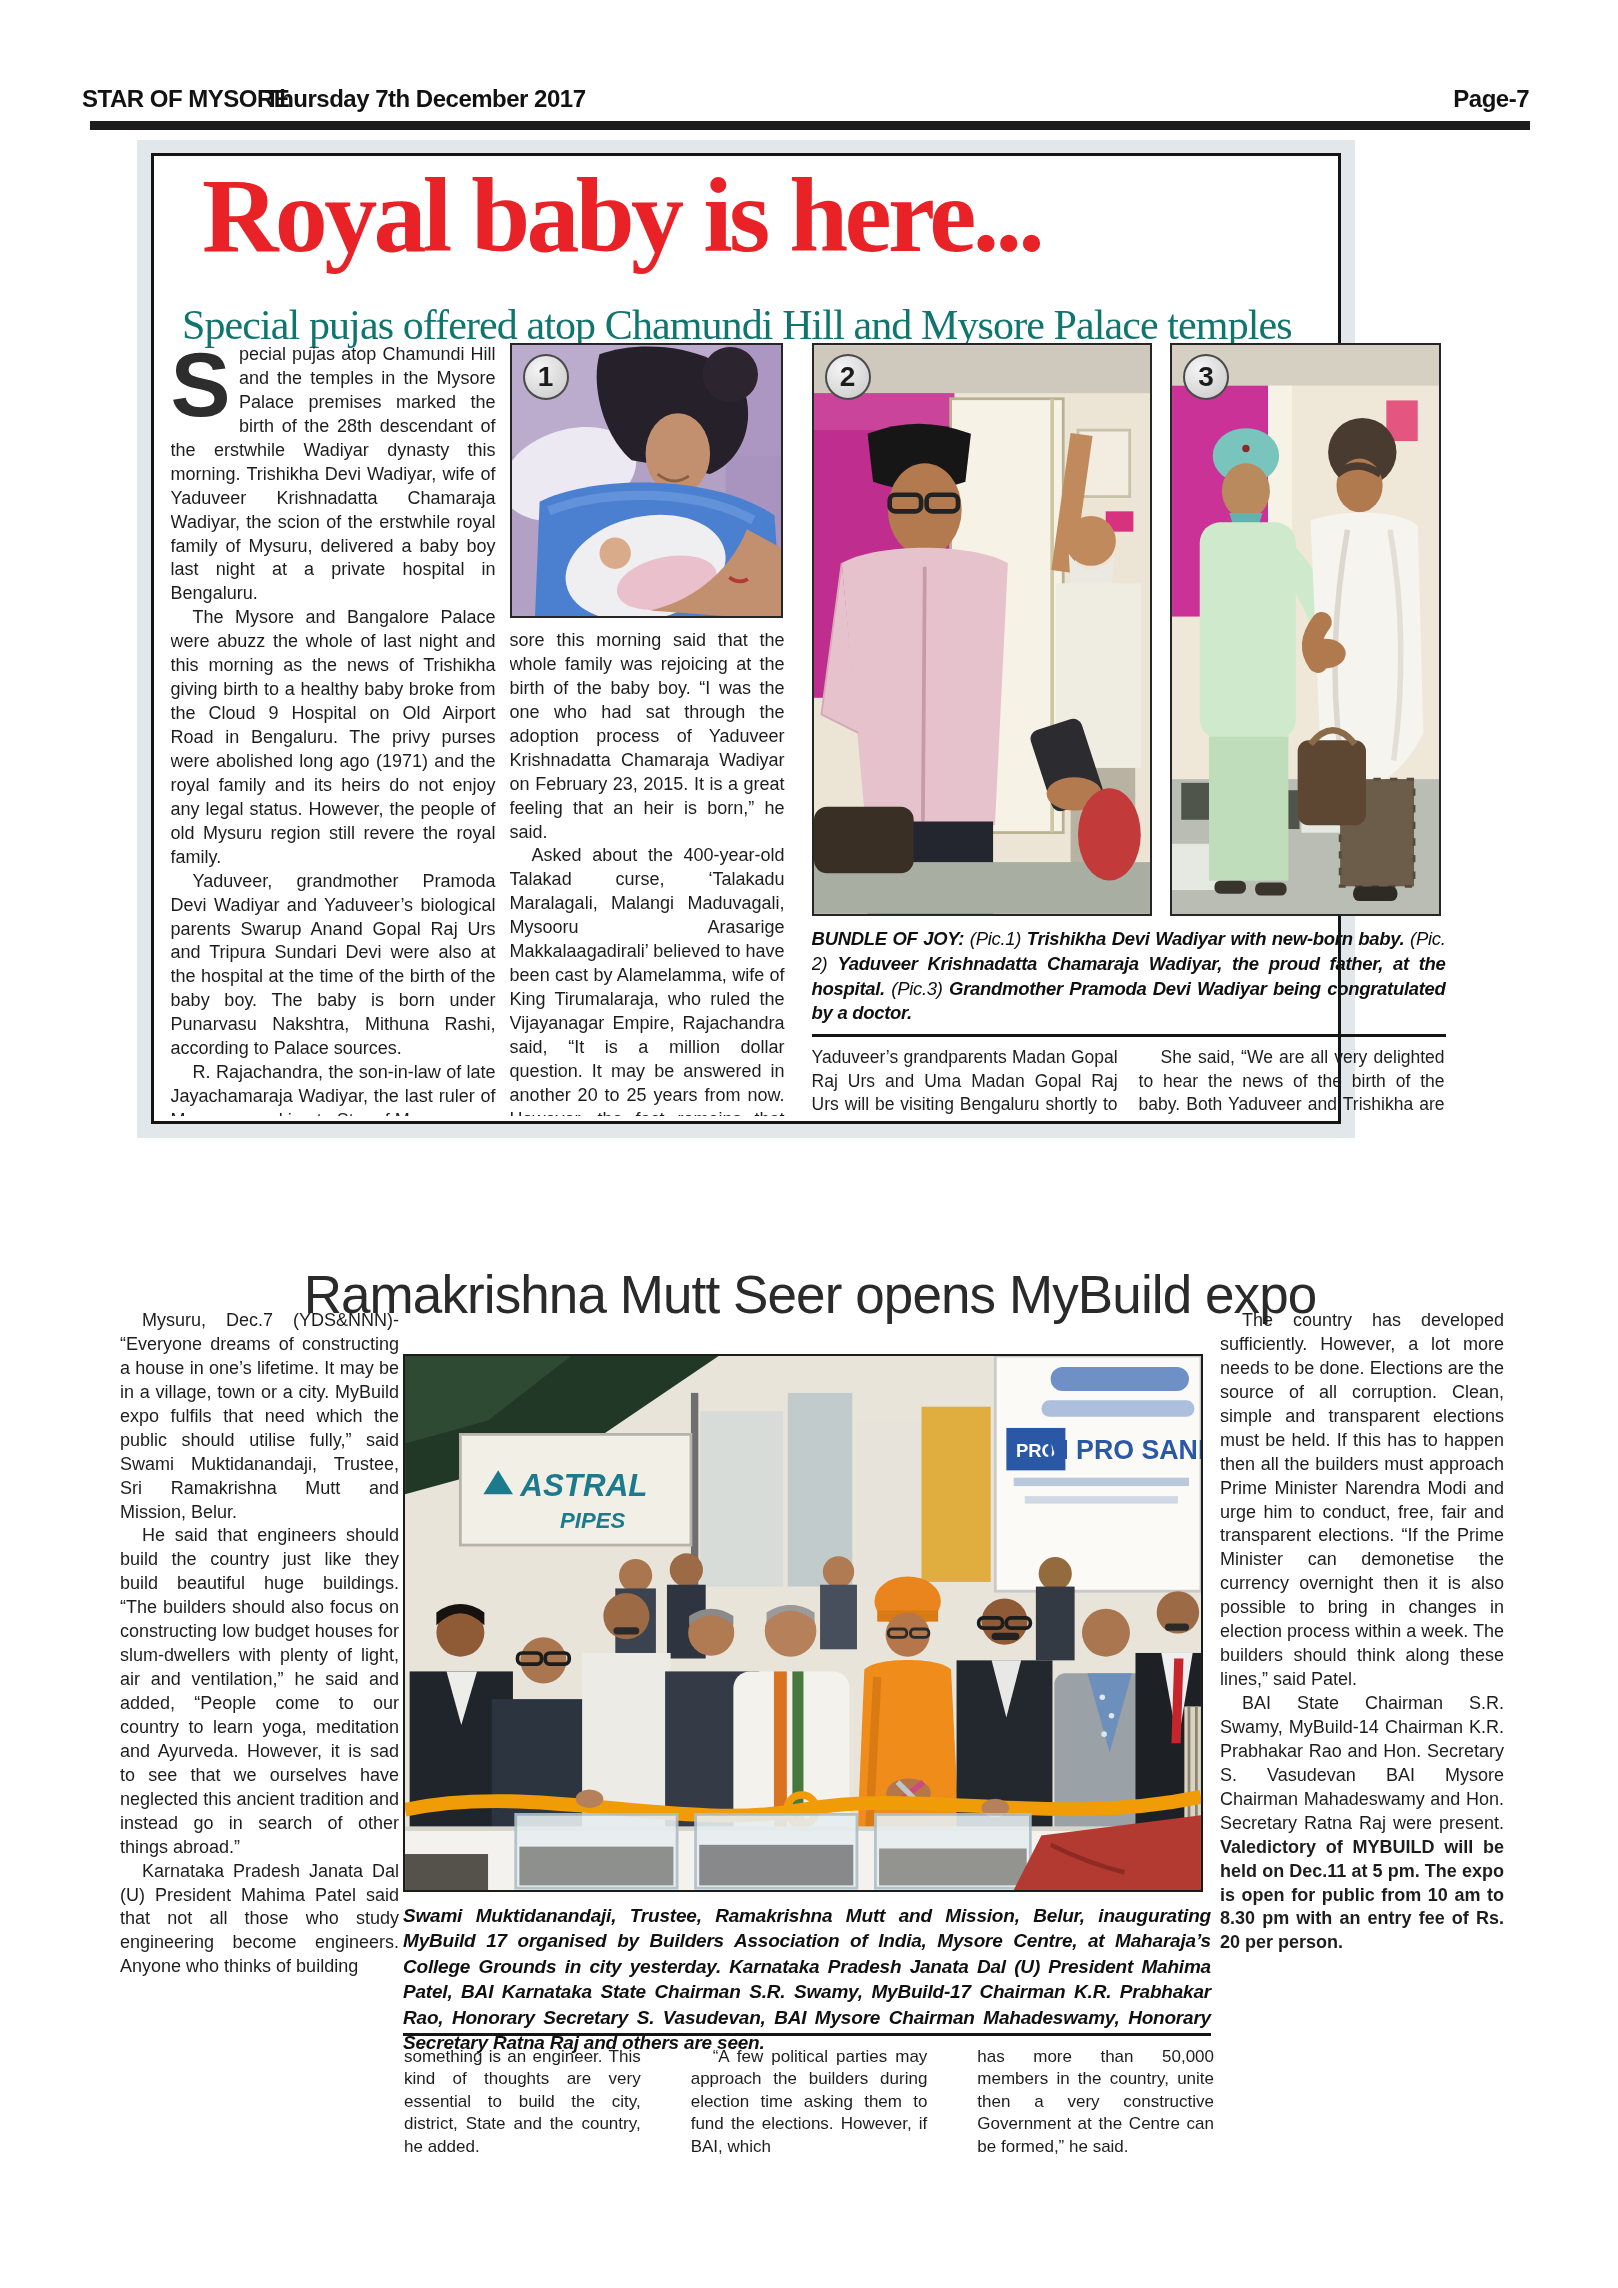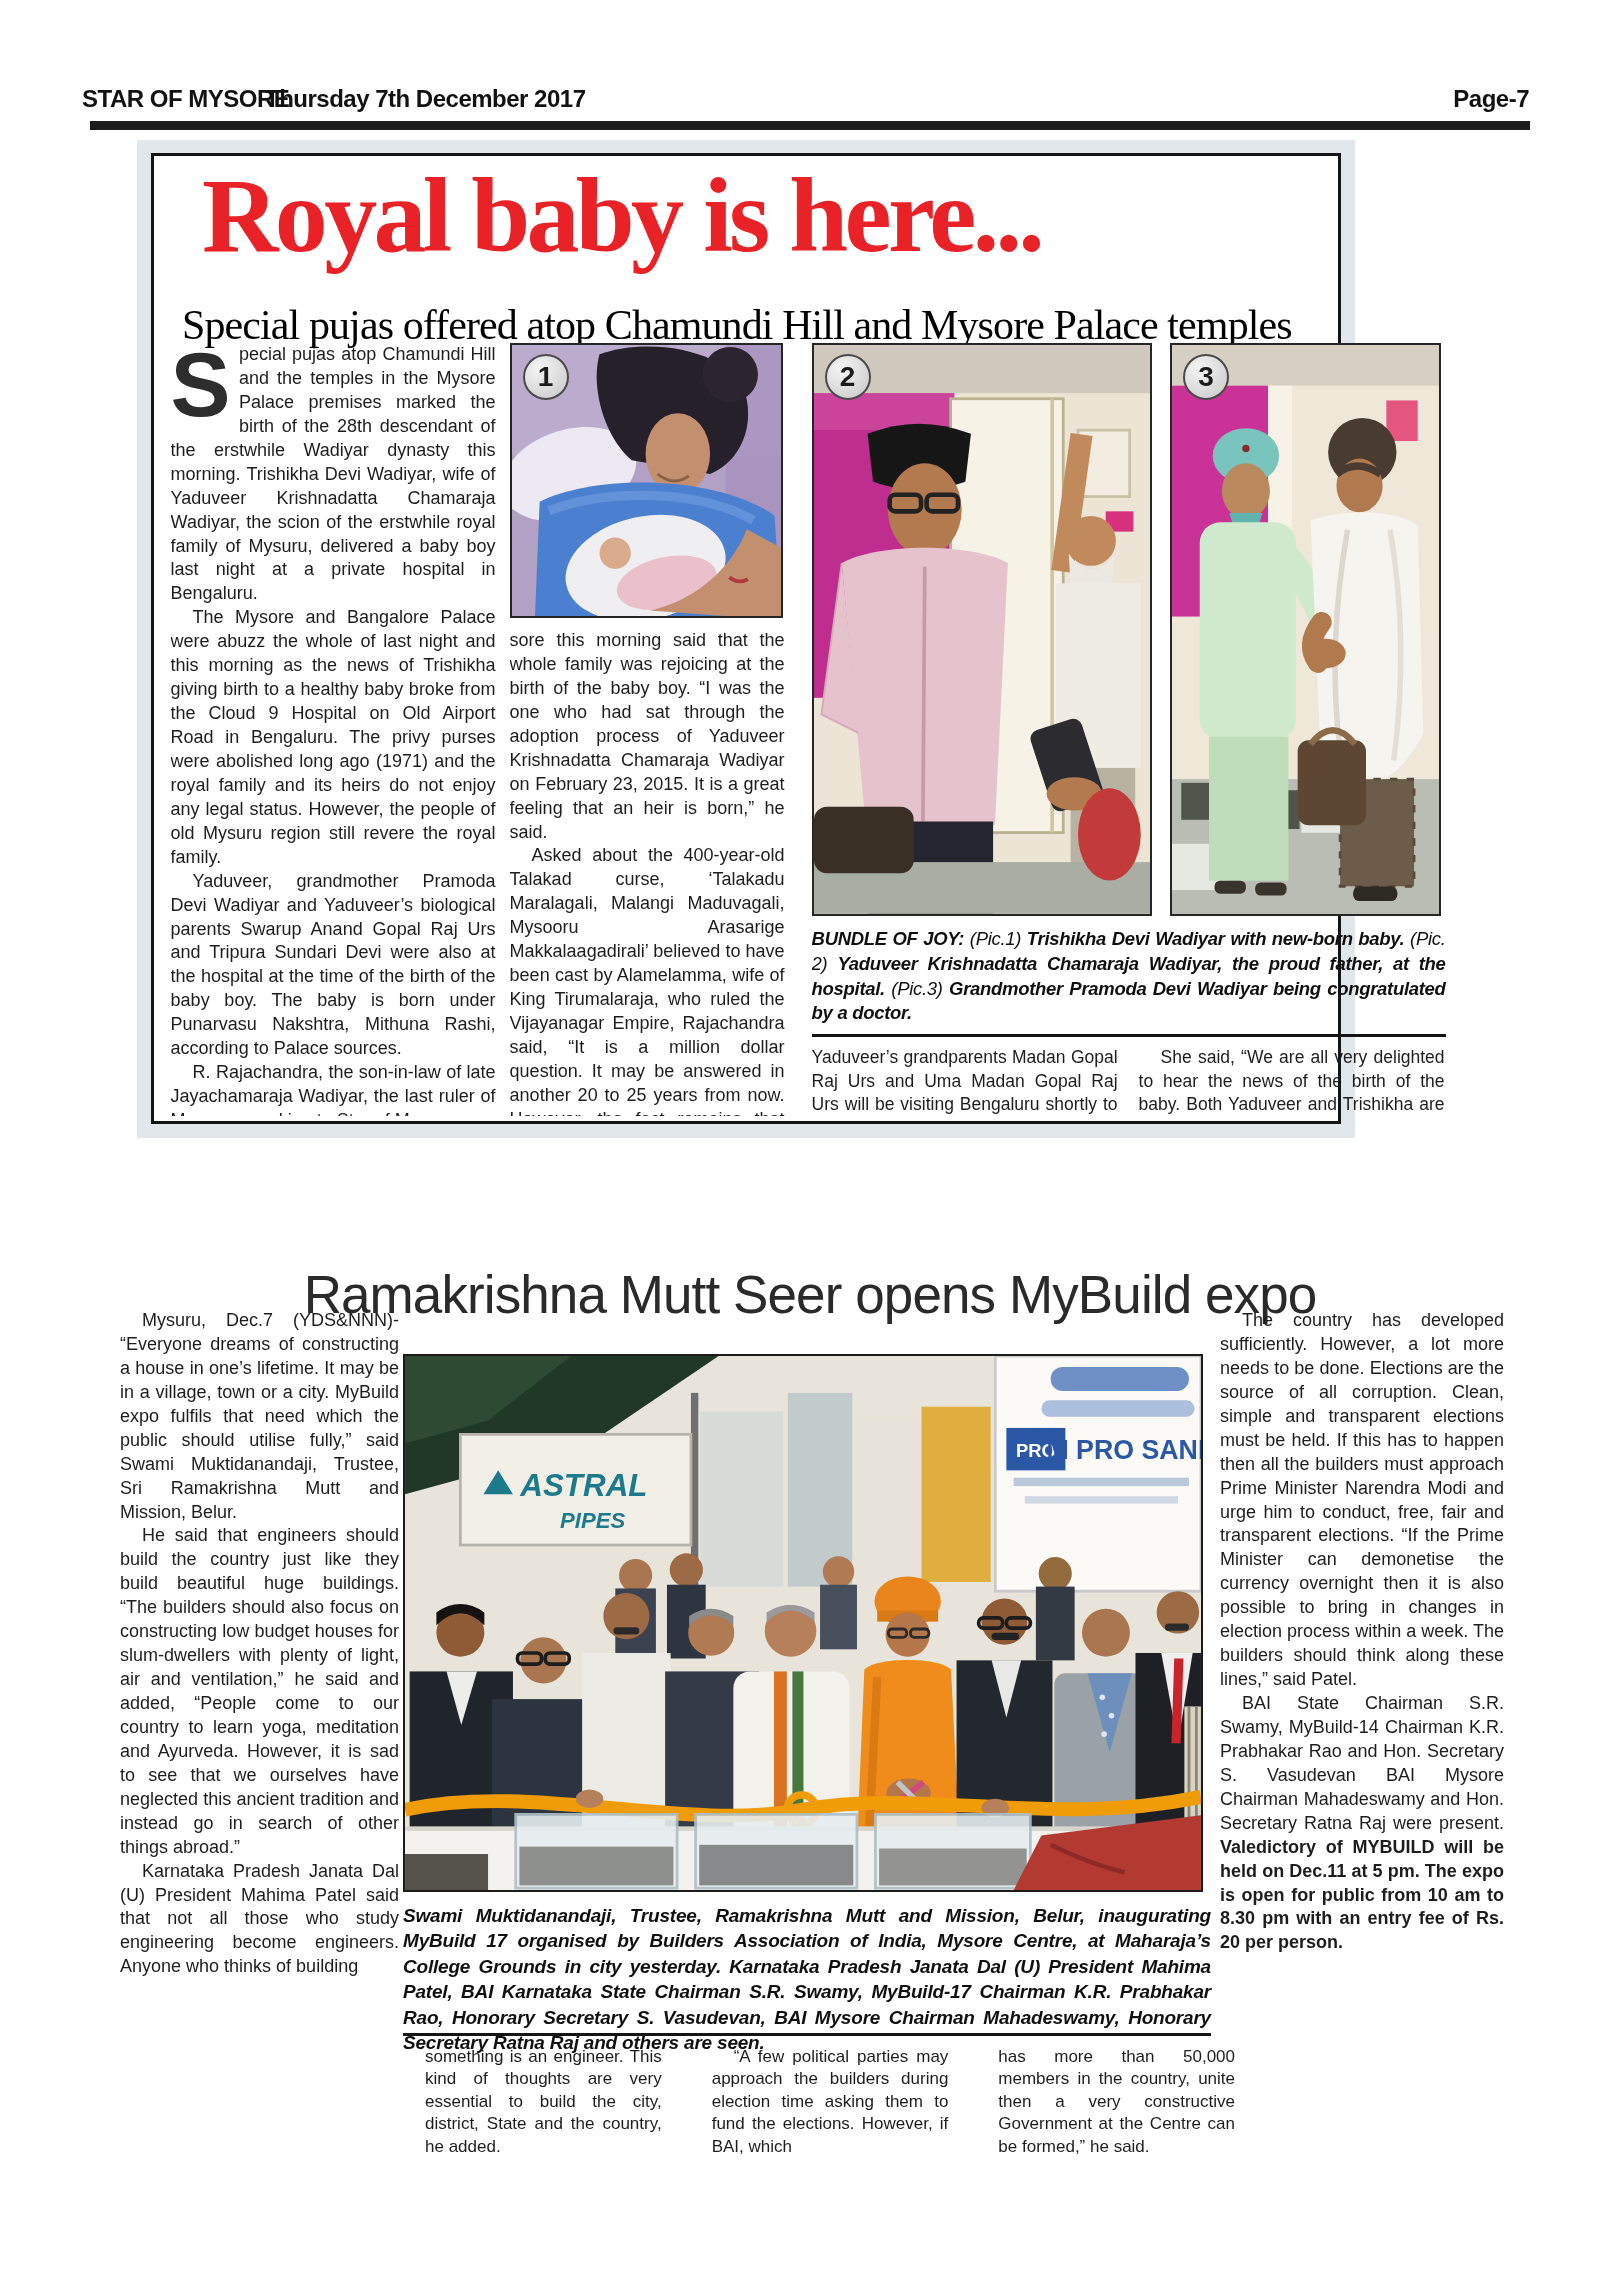--- a/index.html
+++ b/index.html
@@ -14,21 +14,21 @@
   .mh-rule{position:absolute;top:121px;left:90px;width:1440px;height:9.2px;background:#1c1c1c;}
 
   
   .a1-band{position:absolute;left:137px;top:140px;width:1218px;height:998px;background:#e2e7ec;}
   .a1-box{position:absolute;left:14px;top:13px;right:14px;bottom:14px;background:#fff;
           border:3.7px solid #141414;}
   .a1-headline{position:absolute;top:1.8px;left:48px;margin:0;
                font-family:"Liberation Serif",serif;font-weight:bold;font-size:106px;line-height:1.1;
                color:#e92227;letter-spacing:-3.7px;white-space:nowrap;}
   .a1-subhead{position:absolute;top:148px;left:28px;margin:0;font-family:"Liberation Serif",serif;
-              font-weight:normal;font-size:42px;line-height:1;color:#000000;letter-spacing:-0.9px;white-space:nowrap;}
+              font-weight:normal;font-size:42px;line-height:1;color:#0f766e;letter-spacing:-0.9px;white-space:nowrap;}
   .a1-cols{position:absolute;top:187px;left:16.6px;right:11px;bottom:5.5px;}
   .a1-col1{position:absolute;left:0;top:0;width:325px;height:100%;overflow:hidden;}
   .a1-col2{position:absolute;left:339px;top:0;width:275px;height:100%;overflow:hidden;}
   .a1-col3{position:absolute;left:641px;top:0;width:634px;height:100%;overflow:hidden;}
 
   .jp{margin:0;text-align:justify;font-size:18px;line-height:1.33;color:#1d1d1d;}
   .ind{text-indent:22px;}
   .dropcap{float:left;font-weight:700;font-size:90px;line-height:0.78;color:#2d2d2d;margin:6.5px 8.3px 0 0;}
 
   .ph{position:relative;border:2.8px solid #262626;background:#cfc9bd;box-sizing:content-box;}
@@ -55,21 +55,21 @@
               font-weight:normal;font-size:53px;line-height:1;letter-spacing:-0.9px;color:#2a2a2a;}
   .a2-colL{position:absolute;left:120px;top:1309px;width:279px;height:872px;overflow:hidden;}
   .a2-colR{position:absolute;left:1220px;top:1309px;width:284px;height:872px;overflow:hidden;}
   .a2-photo{position:absolute;left:403px;top:1354px;width:796px;height:534px;border:2.8px solid #1b1b1b;
             background:#e8e4da;}
   .a2-photo svg{display:block;}
   .a2-caption{position:absolute;left:403px;top:1903px;width:808px;margin:0;
               font-weight:bold;font-style:italic;font-size:19px;line-height:1.34;
               letter-spacing:-0.2px;color:#101010;text-align:justify;}
   .a2-caprule{position:absolute;left:403px;top:2033px;width:808px;height:2.8px;background:#141414;}
-  .a2-bcols{position:absolute;left:425px;top:2046px;width:810px;display:flex;gap:50px;}
+  .a2-bcols{position:absolute;left:404px;top:2046px;width:810px;display:flex;gap:50px;}
   .bcol{width:247px;font-size:17px;line-height:1.32;}
   .bseg{font-weight:bold;}
 </style>
 </head>
 <body>
 
 <div class="page">
 
   <span class="mh mh-paper">STAR OF MYSORE</span>
   <span class="mh mh-date">Thursday 7th December 2017</span>

